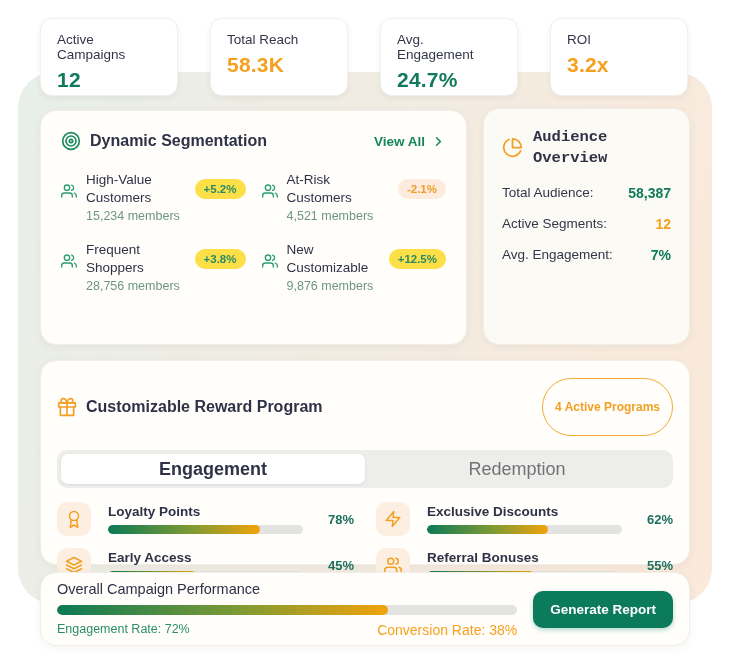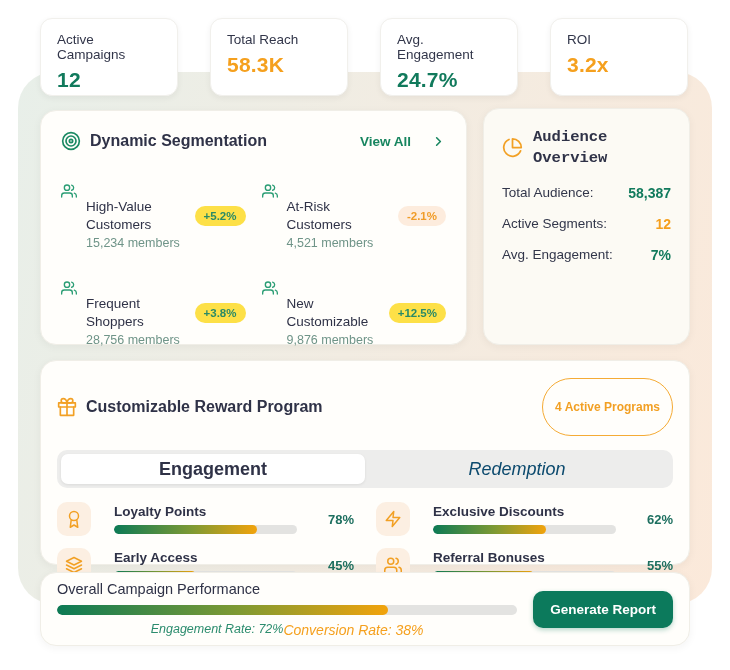--- a/index.html
+++ b/index.html
@@ -19,26 +19,26 @@
   .stat-label { font-size:13.5px; color:#32364a; font-weight:500; }
   .stat-value { font-size:21px; font-weight:700; margin-top:6px; letter-spacing:0.2px; }
   .val-green { color:#117a5c; }
   .val-orange { color:#f5a01e; }
 
   
   .seg-card { position:absolute; left:40px; top:110px; width:427px; height:235px; padding:20px 20px; }
   .card-header { display:flex; align-items:center; }
   .hdr-icon { width:20px; height:20px; margin-right:9px; flex:none; }
   .card-title { font-size:16px; font-weight:700; color:#2f3247; }
-  .view-all { margin-left:auto; display:flex; align-items:center; gap:20px; cursor:pointer; }
+  .view-all { margin-left:auto; display:flex; align-items:center; gap:6px; cursor:pointer; }
   .view-all-label { font-size:13.5px; font-weight:600; color:#17855f; }
   .seg-grid { margin-top:20px; display:grid; grid-template-columns:1fr 1fr; column-gap:16px; row-gap:18px; }
   .segment { display:flex; gap:9px; align-items:flex-start; }
   .seg-icon { width:16px; height:16px; flex:none; margin-top:12px; }
-  .seg-body { flex:1;margin-top:27px; }
+  .seg-body { flex:1; }
   .seg-top { display:flex; align-items:center; }
   .seg-name { width:100px; font-size:13.5px; font-weight:500; color:#2f3247; line-height:1.3; }
   .seg-badge { margin-left:auto; font-size:11.5px; font-weight:700; padding:4px 9px; border-radius:999px; }
   .badge-up { background:#fde047; color:#2a8a66; }
   .badge-down { background:#fdecdd; color:#f09c28; }
   .seg-members { font-size:12.5px; color:#6f9488; margin-top:3px; }
 
   
   .aud-card { position:absolute; left:483px; top:108px; width:207px; height:237px; padding:18px 18px; background:#fcfaf4; }
   .aud-header { display:flex; align-items:center; gap:10px; margin-bottom:16px; }
@@ -48,39 +48,39 @@
   .aud-value { font-size:14px; font-weight:700; }
 
   
   .reward-card { position:absolute; left:40px; top:360px; width:650px; height:205px; padding:17px 16px; }
   .pill-badge { margin-left:auto; font-size:12px; font-weight:700; color:#f2a024;
     border:1.5px solid #f5ab35; border-radius:999px; padding:21px 12px; background:transparent; }
   .tab-bar { margin-top:14px; background:#ededec; border-radius:10px; padding:4px; display:flex; height:38px; }
   .tab { flex:1; display:flex; align-items:center; justify-content:center; font-size:18px;
     border-radius:7px; cursor:pointer; }
   .tab.active { background:#ffffff; color:#2f3247; font-weight:600; box-shadow:0 1px 3px rgba(0,0,0,0.08); }
-  .tab.inactive { color:#0c4a6e; font-weight:500;font-style:italic; }
+  .tab.inactive { color:#737373; font-weight:500; }
   .reward-grid { margin-top:14px; display:grid; grid-template-columns:1fr 1fr; column-gap:22px; row-gap:12px; }
-  .reward-item { display:flex; align-items:center; gap:23px; }
+  .reward-item { display:flex; align-items:center; gap:17px; }
   .reward-chip { width:34px; height:34px; border-radius:10px; background:#fcefe2; flex:none;
     display:flex; align-items:center; justify-content:center; }
   .reward-body { flex:1; }
   .reward-name { font-size:13.5px; font-weight:600; color:#2f3247; }
   .bar-track { margin-top:6px; height:9px; border-radius:5px; background:#e3e3e1; overflow:hidden; }
   .bar-fill { height:100%; border-radius:5px;
     background:linear-gradient(90deg,#0c7a55 0%,#7f9a33 55%,#f2a30c 100%); }
   .reward-pct { width:34px; text-align:right; font-size:13px; font-weight:700; color:#1d6f5f; flex:none; }
 
   
   .perf-card { position:absolute; left:40px; top:572px; width:650px; height:74px; padding:13px 16px;
     display:flex; align-items:center; }
   .perf-left { flex:1; margin-right:16px; }
   .perf-title { font-size:14.5px; font-weight:500; color:#2f3247; }
   .perf-track { margin-top:8px; height:10px; border-radius:6px; background:#e3e3e1; overflow:hidden; }
-  .perf-rates { margin-top:7px; display:flex; justify-content:center;font-style:italic; }
+  .perf-rates { margin-top:7px; display:flex; justify-content:space-between; }
   .rate-green { font-size:12.5px; color:#2c8c6e; }
   .rate-orange { font-size:14px; color:#f5a01e; }
   .report-btn { flex:none; background:#0c7a5c; color:#ffffff; border:none; border-radius:10px;
     padding:11px 17px; font-size:13.5px; font-weight:700; cursor:pointer;
     font-family:"Liberation Sans","DejaVu Sans",sans-serif; box-shadow:0 2px 5px rgba(12,122,92,0.3); }
 
   svg { display:block; }
 </style>
 </head>
 <body>

